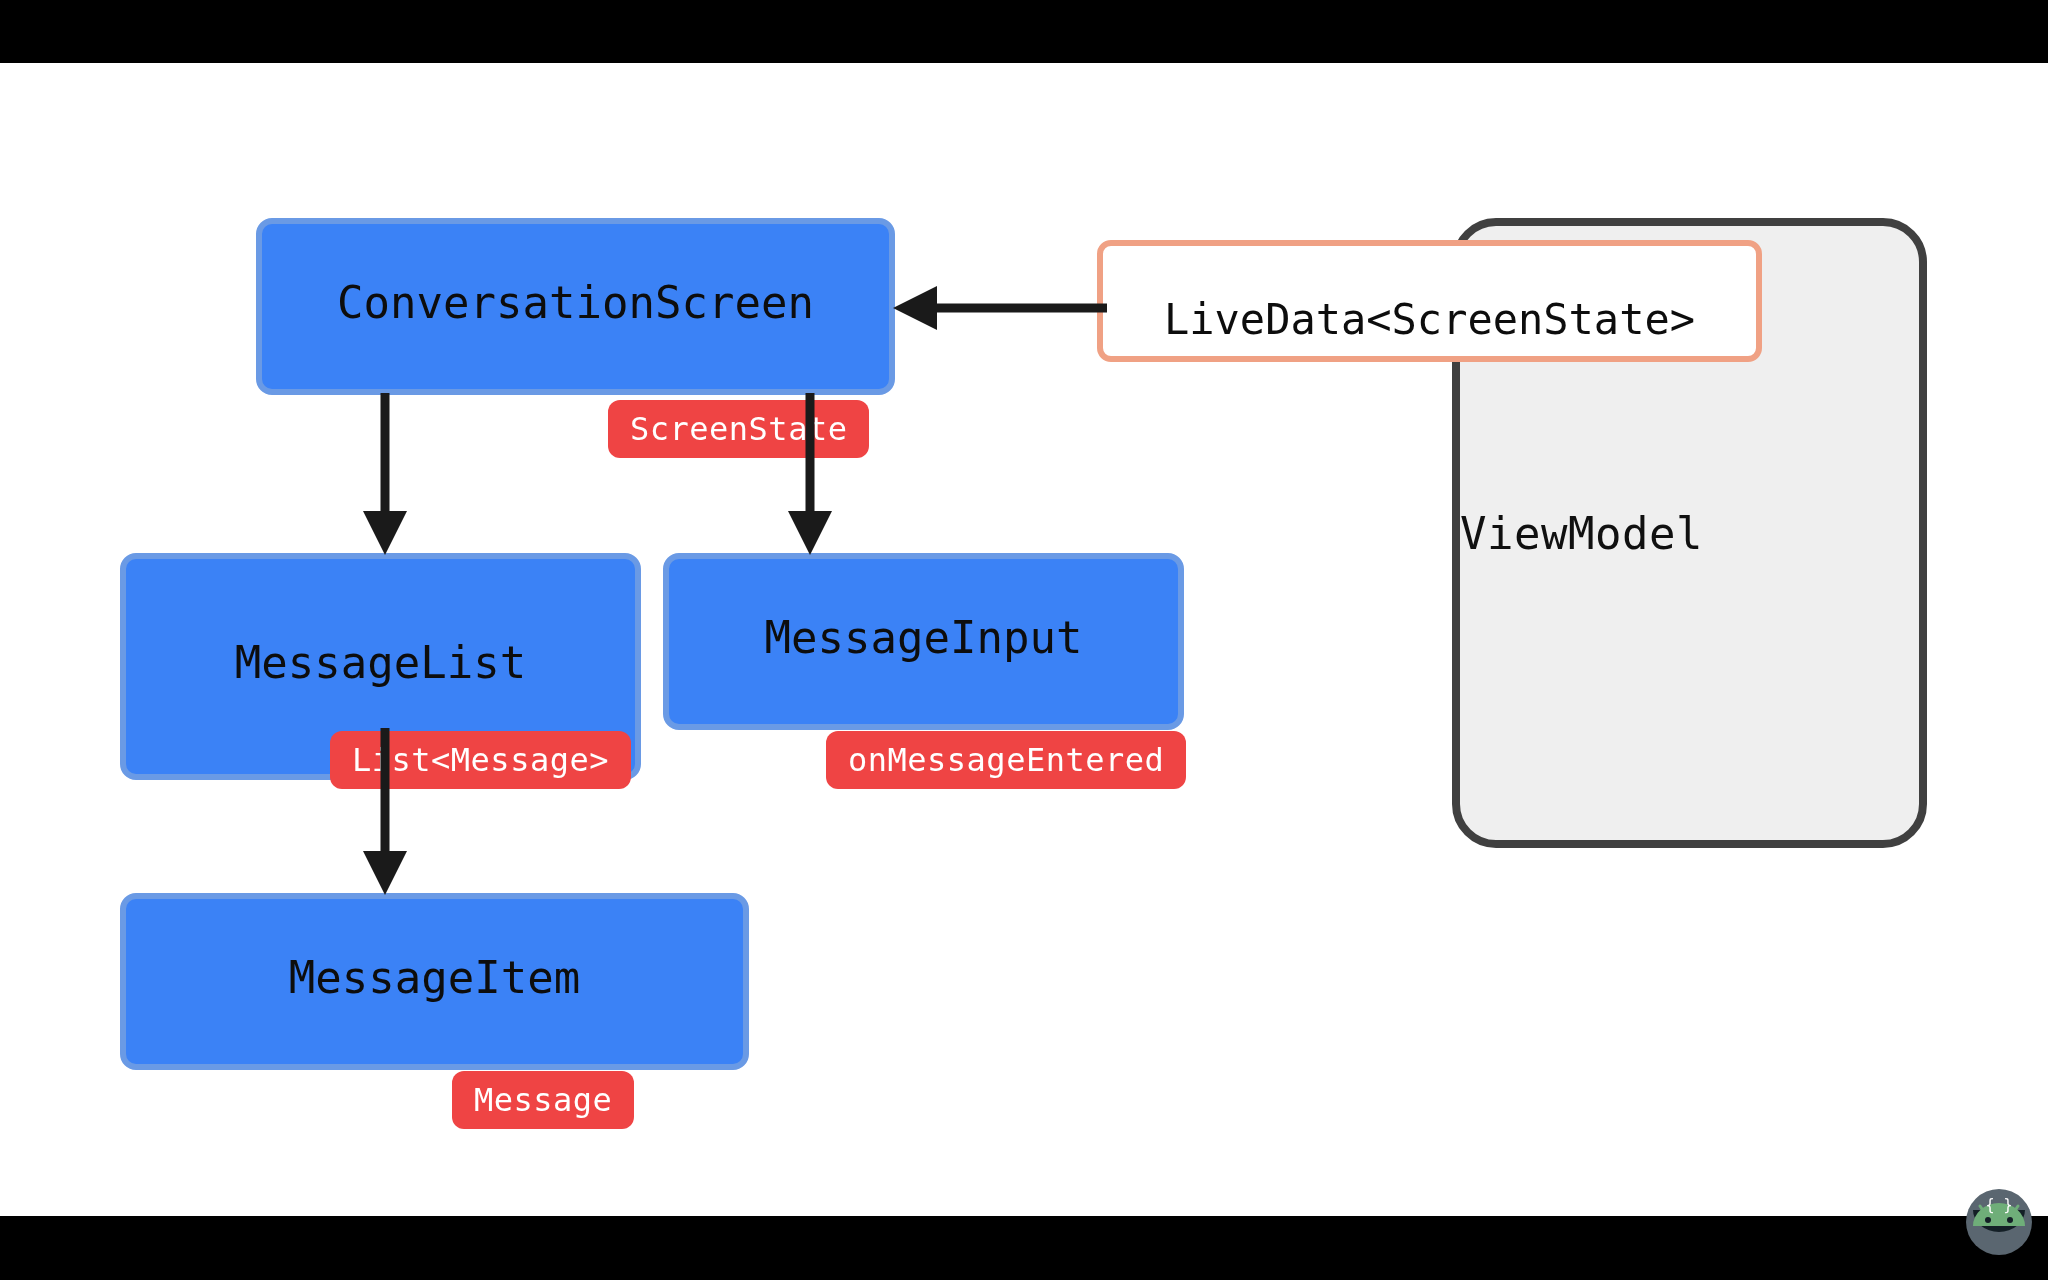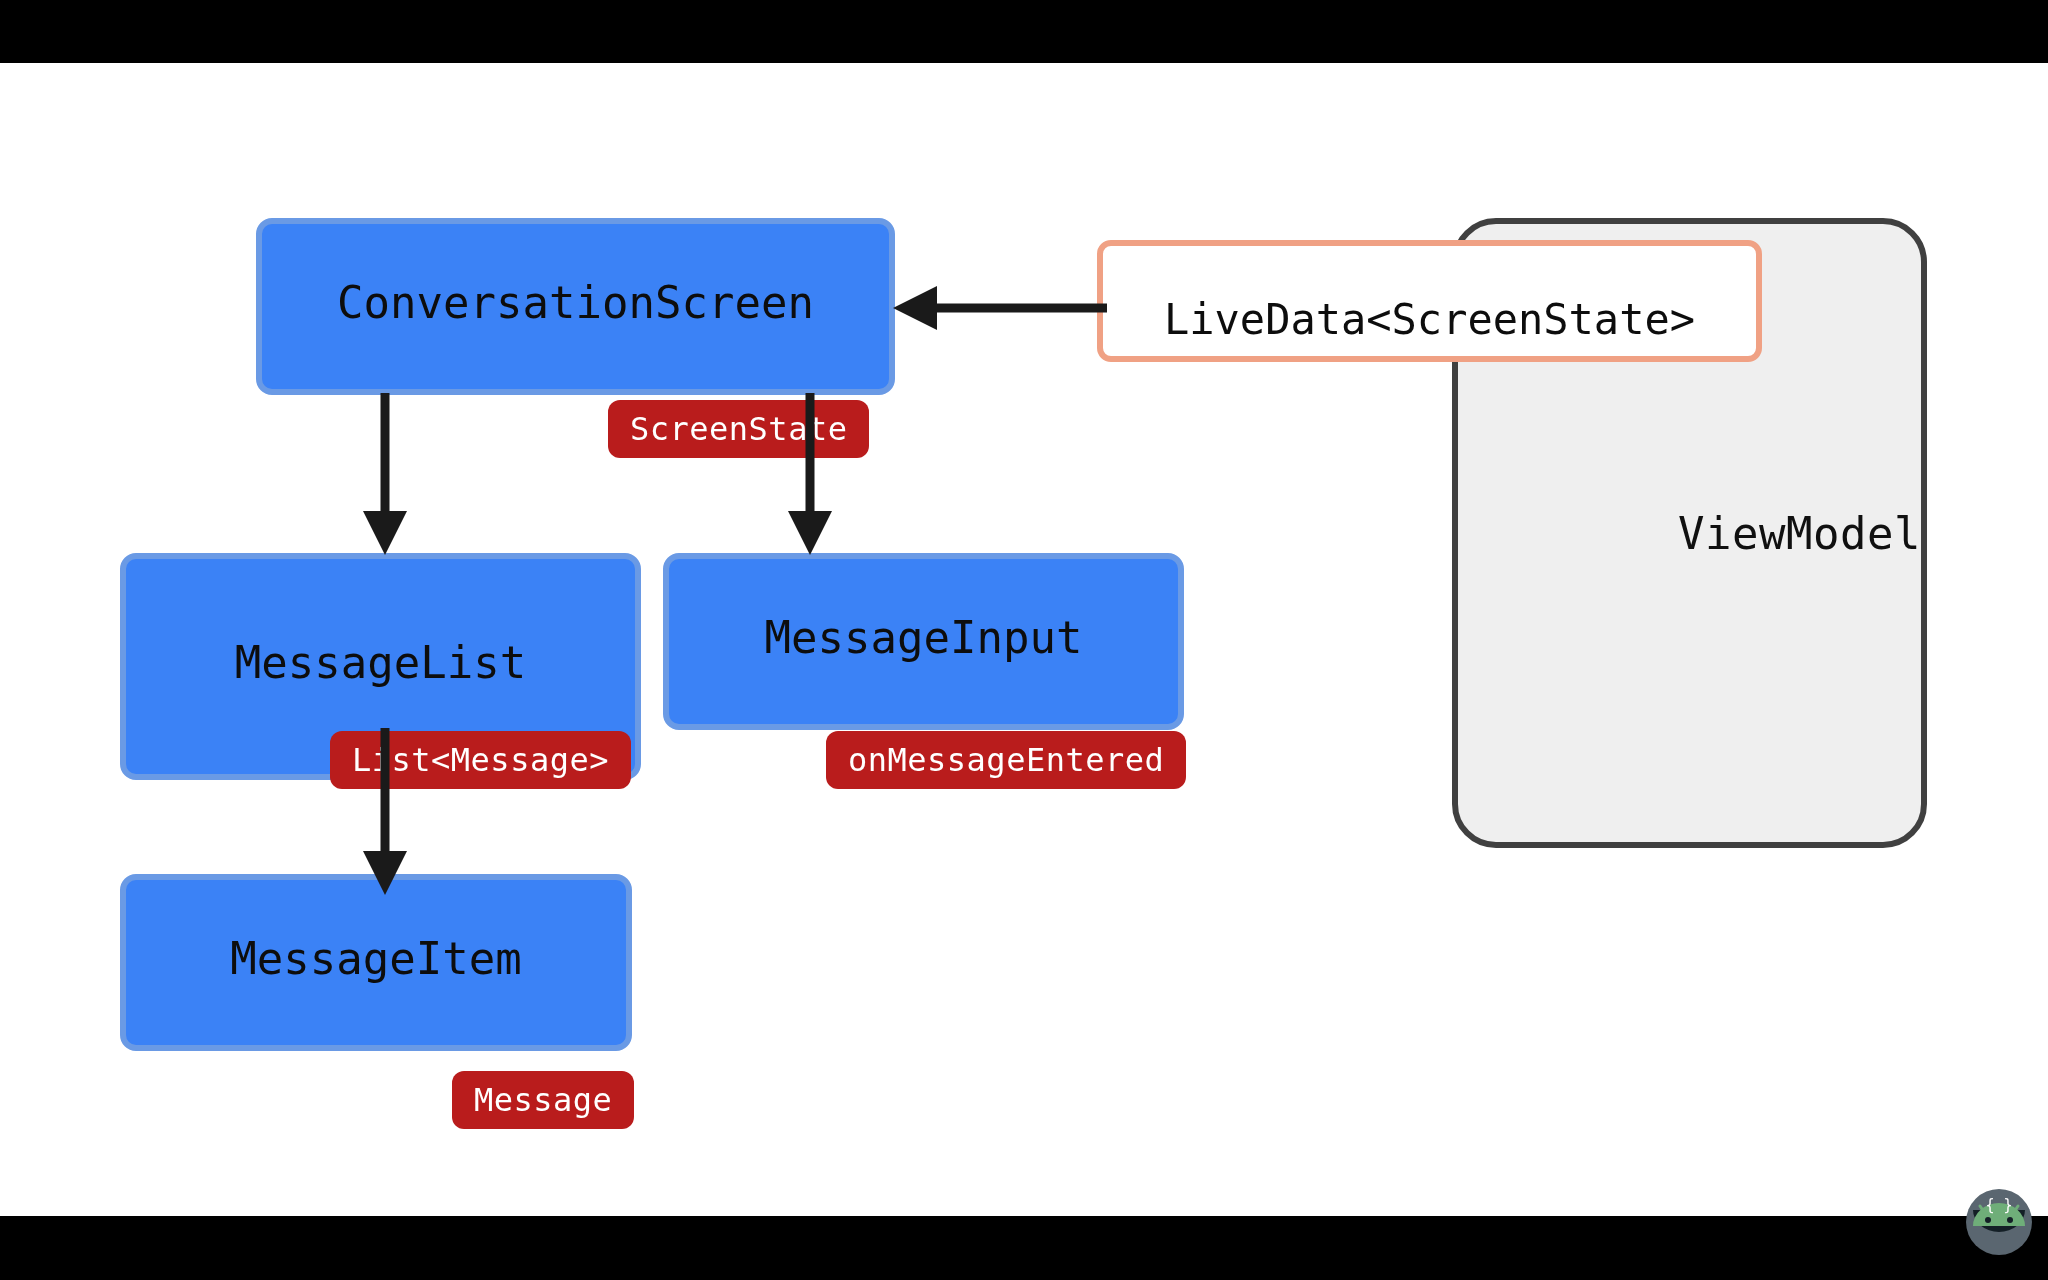--- a/index.html
+++ b/index.html
@@ -35,25 +35,25 @@
     width: 2048px;
     background: #000000;
   }
   #bar-top    { top: 0;      height: 63px;  }
   #bar-bottom { top: 1216px; height: 64px;  }
 
   
   .container-box {
     position: absolute;
     background: #efefef;
-    border: 6px solid #404040;
+    border: 8px solid #404040;
     border-radius: 44px;
     display: flex;
     align-items: center;
-    justify-content: flex-end;
+    justify-content: flex-start;
   }
   .container-label {
     font-size: 44px;
     color: #101010;
     letter-spacing: 0.5px;
     white-space: nowrap;
   }
 
   
   .node {
@@ -90,21 +90,21 @@
     transform: none;
     font-size: 42px;
     color: #0d0d0d;
     white-space: nowrap;
     margin-top: 36px;
   }
 
   
   .badge {
     position: absolute;
-    background: #b91c1c;
+    background: #ef4444;
     border-radius: 12px;
     color: #ffffff;
     font-size: 32px;
     line-height: 1;
     display: flex;
     align-items: center;
     justify-content: center;
     padding: 0 22px;
     height: 58px;
     white-space: nowrap;
@@ -156,21 +156,21 @@
       <span>List&lt;Message&gt;</span>
     </div>
 
     <div class="node" style="left:663px; top:490px; width:521px; height:177px;">
       <div class="title">MessageInput</div>
     </div>
     <div class="badge" style="left:826px; top:668px;">
       <span>onMessageEntered</span>
     </div>
 
-    <div class="node" style="left:120px; top:811px; width:512px; height:177px;padding-left:48px;">
+    <div class="node" style="left:120px; top:830px; width:629px; height:177px;padding-left:48px;">
       <div class="title">MessageItem</div>
     </div>
     <div class="badge" style="left:410px; top:1008px;margin-left:42px;">
       <span>Message</span>
     </div>
 
     <svg class="arrow-svg" style="left:885px; top:215px;" width="225" height="60" viewBox="0 0 225 60">
       <line x1="222" y1="30" x2="46" y2="30" stroke="#1a1a1a" stroke-width="9"></line>
       <polygon points="8,30 52,8 52,52" fill="#1a1a1a"></polygon>
     </svg>

